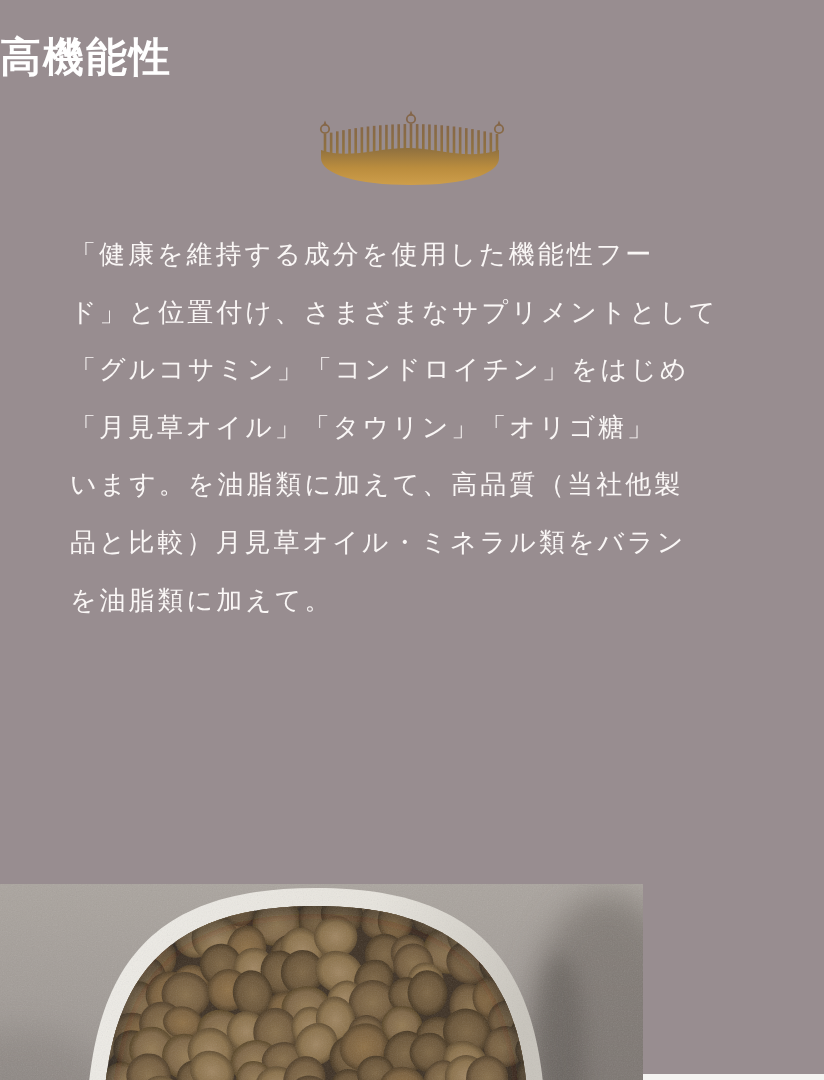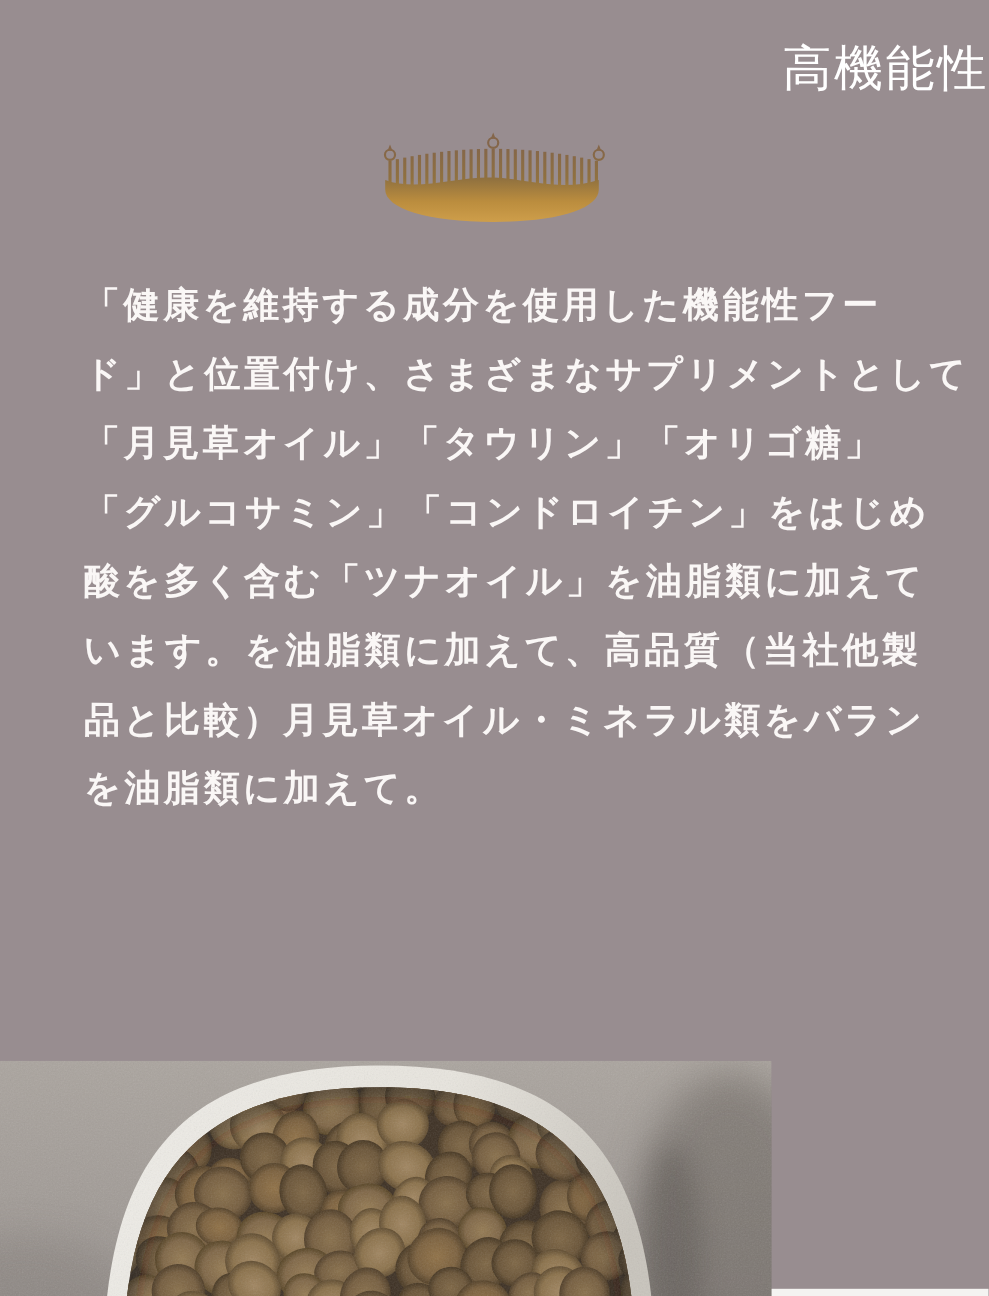--- a/index.html
+++ b/index.html
@@ -3,31 +3,31 @@
 <meta charset="utf-8">
 <style>
   html,body{margin:0;padding:0;background:#988d90;}
   .page{
     position:relative;width:824px;height:1080px;overflow:hidden;
     background:#988d90;
     font-family:"Liberation Sans", sans-serif;
   }
   .title{
     position:absolute;top:34px;left:0;width:100%;
-    text-align:right;color:#ffffff;
-    font-size:41px;line-height:1.15;font-weight:400;letter-spacing:2px;
+    text-align:left;color:#ffffff;
+    font-size:41px;line-height:1.15;font-weight:700;letter-spacing:2px;
   }
   .comb{
     position:absolute;left:318px;top:110px;
     filter:blur(.4px);
   }
   .desc{
     position:absolute;left:70px;top:226px;width:690px;
-    color:#faf7f6;font-size:30px;letter-spacing:3px;
-    line-height:57.6px;font-weight:700;
+    color:#faf7f6;font-size:26px;letter-spacing:3px;
+    line-height:57.6px;font-weight:400;
   }
   .desc .line{white-space:nowrap;height:57.6px;}
   .bottom-strip{
     position:absolute;left:0;top:1074px;width:824px;height:6px;
     background:#f4f3f1;z-index:1;
   }
   .photo{
     position:absolute;left:0;top:884px;width:643px;height:196px;z-index:2;
   }
 </style>
@@ -92,23 +92,22 @@
     </g>
     <g stroke="url(#combGold)" fill="none" stroke-width="1.8">
       <circle cx="181" cy="19" r="4.2"></circle>
       <path d="M 179,15.4 L 181,10.5 L 183,15.4" fill="url(#combGold)" stroke="none"></path>
     </g>
   </svg>
 
   <div class="desc">
     <div class="line">「健康を維持する成分を使用した機能性フー</div>
     <div class="line">ド」と位置付け、さまざまなサプリメントとして</div>
+    <div class="line">「グルコサミン」「コンドロイチン」をはじめ</div>
     <div class="line">「月見草オイル」「タウリン」「オリゴ糖」</div>
-    <div class="line">「グルコサミン」「コンドロイチン」をはじめ</div>
-    <div class="line">酸を多く含む「ツナオイル」を油脂類に加えて</div>
     <div class="line">います。を油脂類に加えて、高品質（当社他製</div>
     <div class="line">品と比較）月見草オイル・ミネラル類をバラン</div>
     <div class="line">を油脂類に加えて。</div>
   </div>
 
   <div class="bottom-strip"></div>
 
   <svg class="photo" width="643" height="196" viewBox="0 0 643 196" aria-hidden="true">
     <defs>
       <filter id="blur16" x="-60%" y="-60%" width="220%" height="220%">

